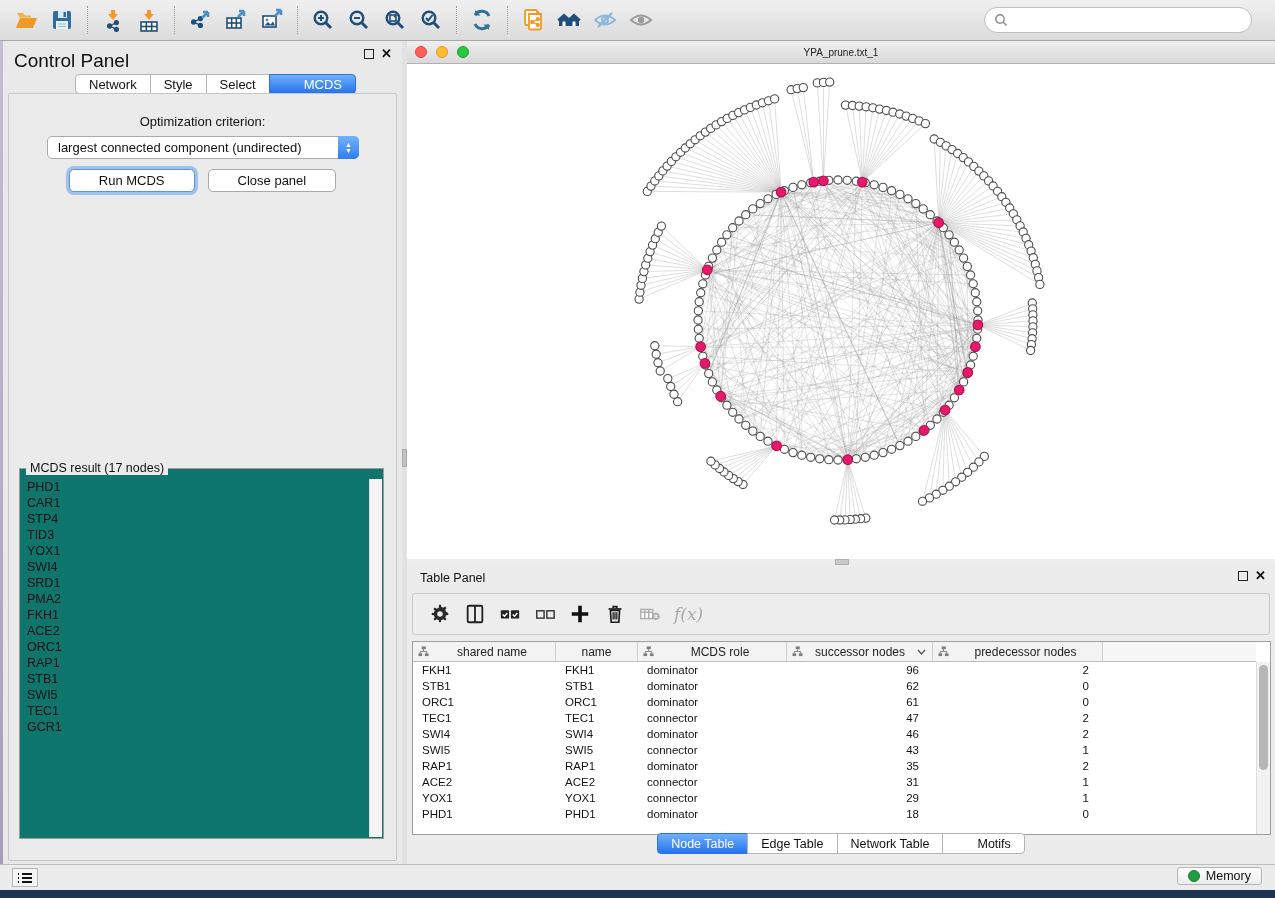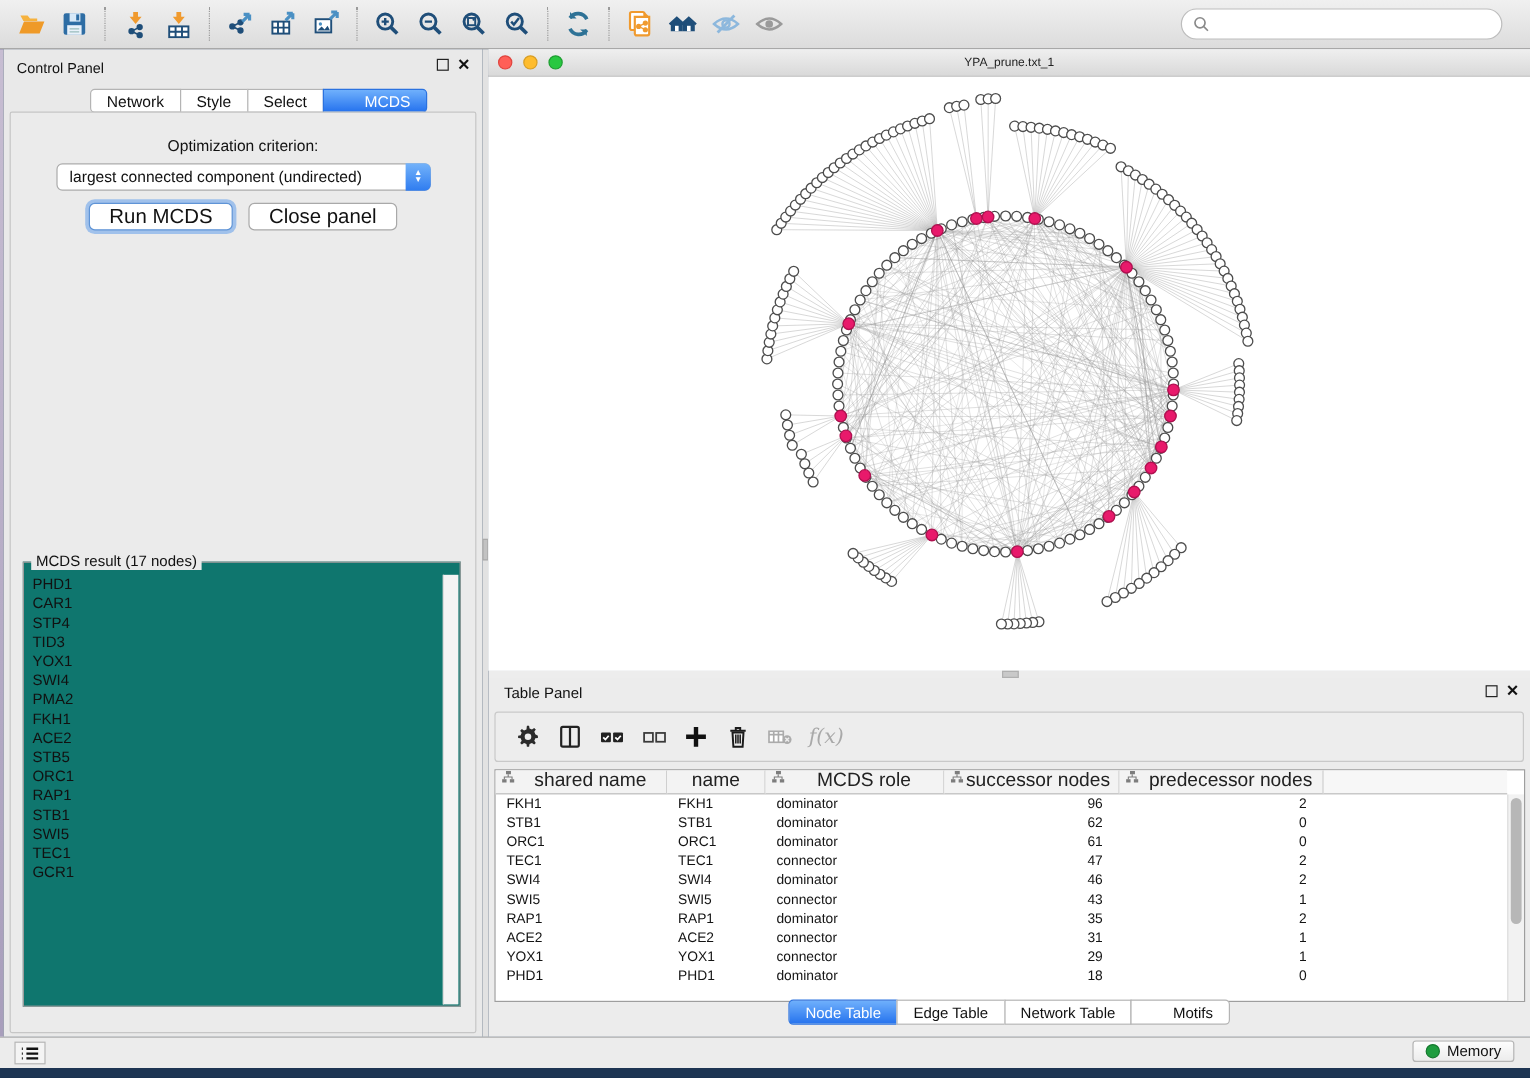--- a/index.html
+++ b/index.html
@@ -21,21 +21,21 @@
   .search-box input { border:none; outline:none; background:transparent; flex:1;
     font:13px "Liberation Sans",sans-serif; padding:0 8px 0 5px; }
 
   
   .desk-left { left:0; top:41px; width:3px; height:849px; background:linear-gradient(#c7bdd2,#a79dbb); }
   .desk-bottom { left:0; top:890px; width:1275px; height:8px;
     background:linear-gradient(90deg,#1b3untitled150,#24405f 30%,#1a3150 60%,#223c5a); background:#1d3553; }
 
   
   .control-panel { left:3px; top:41px; width:399px; height:823px; background:#e9e9e9; }
-  .panel-title { font-size:12px; color:#111; }
+  .panel-title { font-size:19px; color:#111; }
   .panel-icons { position:absolute; top:8px; right:10px; display:flex; gap:7px; align-items:center; }
   .pi-float { width:10px; height:10px; border:1.5px solid #222; }
   .pi-close { font-size:13px; font-weight:bold; color:#111; line-height:10px; }
 
   .cp-tabs { position:absolute; left:72px; top:33px; display:flex;text-align:center; }
   .tab-btn { height:20px; padding:0 13px; font-size:13px; color:#111; background:#fff;
     border:1px solid #b4b4b4; margin-left:-1px; display:flex; align-items:center; }
   .tab-btn:first-child { border-radius:4px 0 0 4px; margin-left:0; }
   .tab-btn:last-child { border-radius:0 4px 4px 0;padding-left:34px; }
   .tab-btn.active { background:linear-gradient(#6fb0fc,#2673ee); color:#fff; border-color:#2b72e0; }
@@ -44,22 +44,22 @@
     background:#ebebeb; border:1px solid #c6c6c6; border-radius:2px; }
   .opt-label { position:absolute; left:0; top:20px; width:100%; text-align:center; font-size:13px; color:#111; }
   .dropdown { position:absolute; left:38px; top:42px; width:312px; height:23px; background:#fff;
     border:1px solid #ababab; border-radius:5px; display:flex; align-items:center; }
   .dropdown .dd-text { flex:1; font-size:13px; color:#111; padding-left:10px; white-space:nowrap; }
   .dd-stepper { width:21px; height:23px; margin-right:-1px; border-radius:0 5px 5px 0;
     background:linear-gradient(#74b3fa,#2f7cf0); display:flex; flex-direction:column;
     align-items:center; justify-content:center; color:#fff; }
   .dd-stepper span { font-size:7px; line-height:6px; }
   .cp-buttons { position:absolute; left:0; top:75px; width:100%; display:flex; justify-content:center; gap:13px; }
-  .btn { height:23px; padding:0 16px; background:#fff; border:1px solid #a9a9a9; border-radius:5px;
-    font-size:17px; color:#111; display:flex; align-items:center; }
+  .btn { height:23px; padding:0 29px; background:#fff; border:1px solid #a9a9a9; border-radius:5px;
+    font-size:13px; color:#111; display:flex; align-items:center; }
   .btn.focus { box-shadow:0 0 0 3px rgba(110,165,235,.6); border-color:#5f94d6; }
 
   .fieldset { position:absolute; left:10px; top:374px; width:365px; height:371px;
     border:1px solid #9b9b9b; background:#0f766e; }
   .fieldset .legend { position:absolute; left:6px; top:-8px; background:#ebebeb;
     padding:0 4px; font-size:12.5px; color:#111; }
   .result-list { position:absolute; left:1px; top:10px; right:14px; bottom:1px; overflow:hidden; }
   .result-item { font-size:12.5px; color:#111; line-height:16px; padding-left:6px; }
   .list-scroll { position:absolute; top:10px; right:1px; bottom:1px; width:13px;
     background:#f4f4f4; border-left:1px solid #ddd; }
@@ -88,21 +88,21 @@
   .tp-toolbar { position:absolute; left:5px; top:28px; width:858px; height:42px;
     background:#ededed; border:1px solid #c9c9c9; border-radius:3px;
     display:flex; align-items:center; gap:13px; padding-left:16px; }
   .tp-btn { display:flex; align-items:center; justify-content:center; min-width:22px; height:26px; }
   .fx { font-family:"DejaVu Serif", serif; font-style:italic; font-size:17px; color:#a9a9a9; }
 
   .data-table { position:absolute; left:5px; top:76px; width:859px; height:194px;
     background:#fff; border:1px solid #9e9e9e; }
   .dt-header { position:absolute; left:0; top:0; height:20px; display:flex; }
   .dt-hcell { background:#f3f3f3; border-right:1px solid #cfcfcf; border-bottom:1px solid #bdbdbd;
-    display:flex; font-size:16px; color:#222; position:relative; }
+    display:flex; align-items:center; font-size:12px; color:#222; position:relative; }
   .dt-hcell .hlabel { flex:1; text-align:center; padding:0 2px; white-space:nowrap; }
   .dt-hcell svg.colicon { margin-left:5px; flex:0 0 auto; }
   .dt-hfill { background:#f7f7f7; border-bottom:1px solid #bdbdbd; flex:1; }
   .dt-body { position:absolute; left:0; top:20px; right:14px; bottom:0; overflow:hidden; }
   .dt-row { display:flex; height:16px; }
   .dt-cell { font-size:11.5px; color:#141414; line-height:16px; white-space:nowrap; overflow:hidden; }
   .dt-cell.txt { padding-left:9px; }
   .dt-cell.num { text-align:right; padding-right:14px; }
   .dt-scroll { position:absolute; top:20px; right:0; bottom:0; width:14px; background:#f2f2f2; border-left:1px solid #ddd; }
   .dt-thumb { position:absolute; left:2px; top:3px; width:9px; height:105px; background:#b7b7b7; border-radius:5px; }
@@ -311,24 +311,24 @@
     </div>
     <div class="fieldset">
       <div class="legend">MCDS result (17 nodes)</div>
       <div class="result-list" id="result-list">
           <div class="result-item">PHD1</div>
           <div class="result-item">CAR1</div>
           <div class="result-item">STP4</div>
           <div class="result-item">TID3</div>
           <div class="result-item">YOX1</div>
           <div class="result-item">SWI4</div>
+          <div class="result-item">SRD1</div>
           <div class="result-item">PMA2</div>
           <div class="result-item">FKH1</div>
           <div class="result-item">ACE2</div>
-          <div class="result-item">STB5</div>
           <div class="result-item">ORC1</div>
           <div class="result-item">RAP1</div>
           <div class="result-item">STB1</div>
           <div class="result-item">SWI5</div>
           <div class="result-item">TEC1</div>
           <div class="result-item">GCR1</div>
         </div>
       <div class="list-scroll"></div>
     </div>
   </div>

